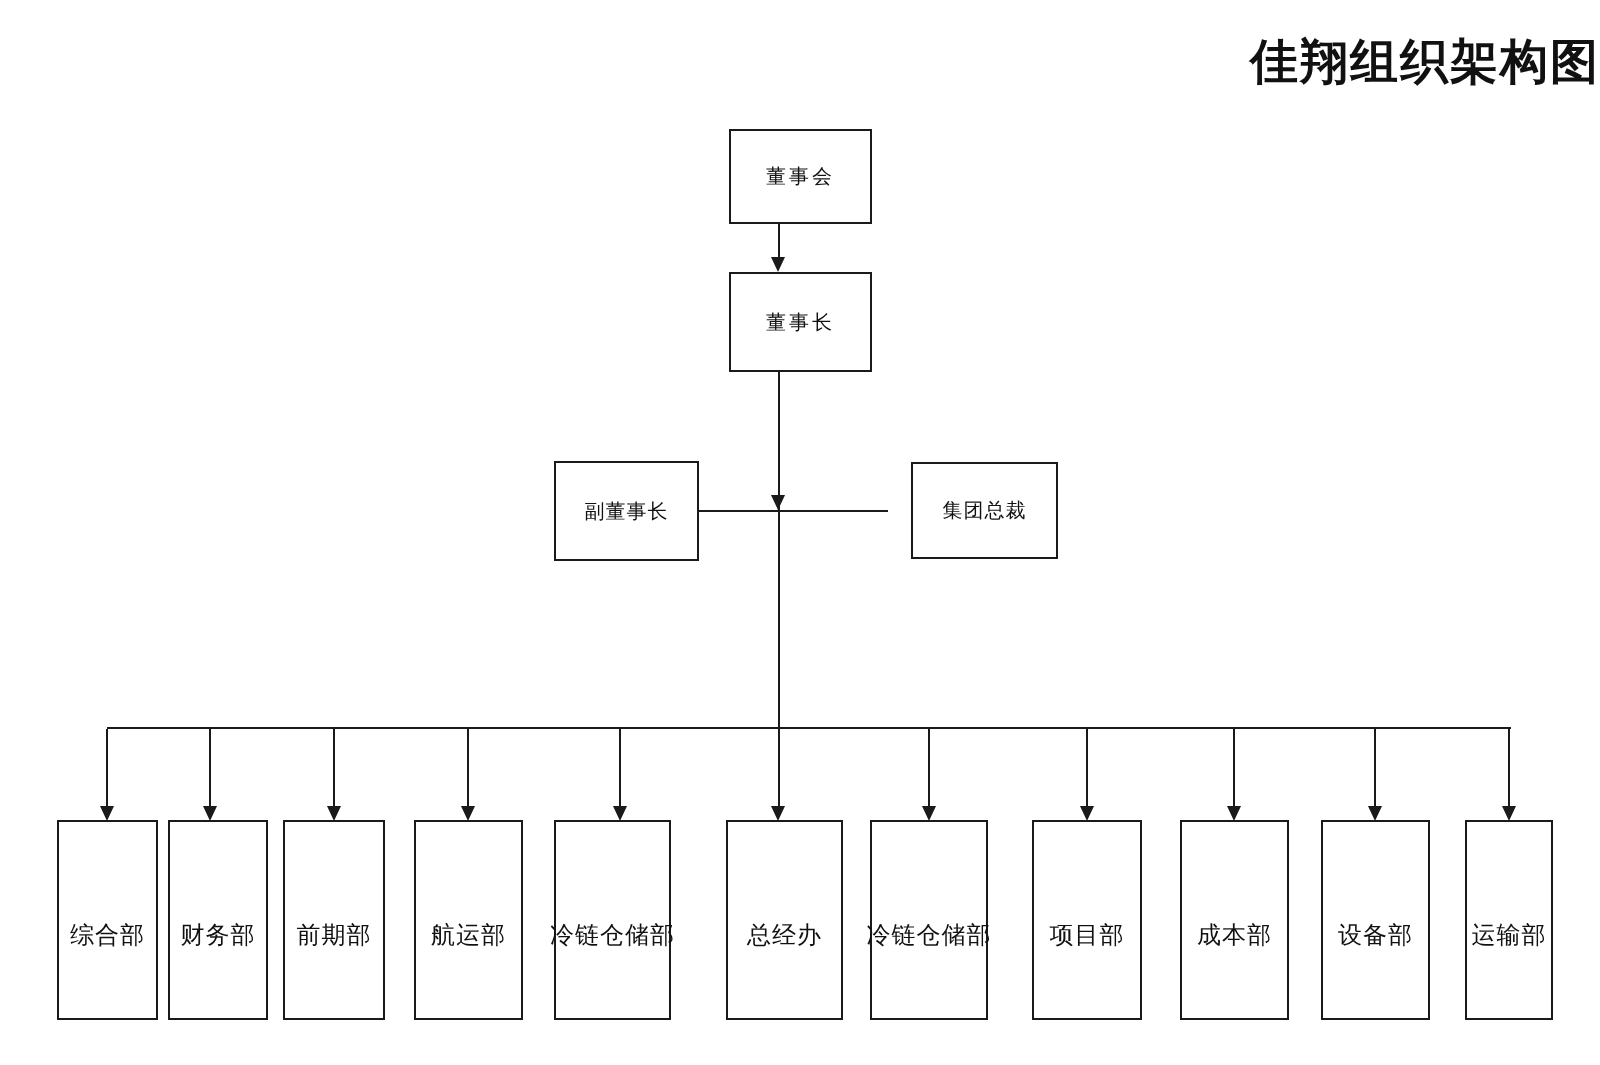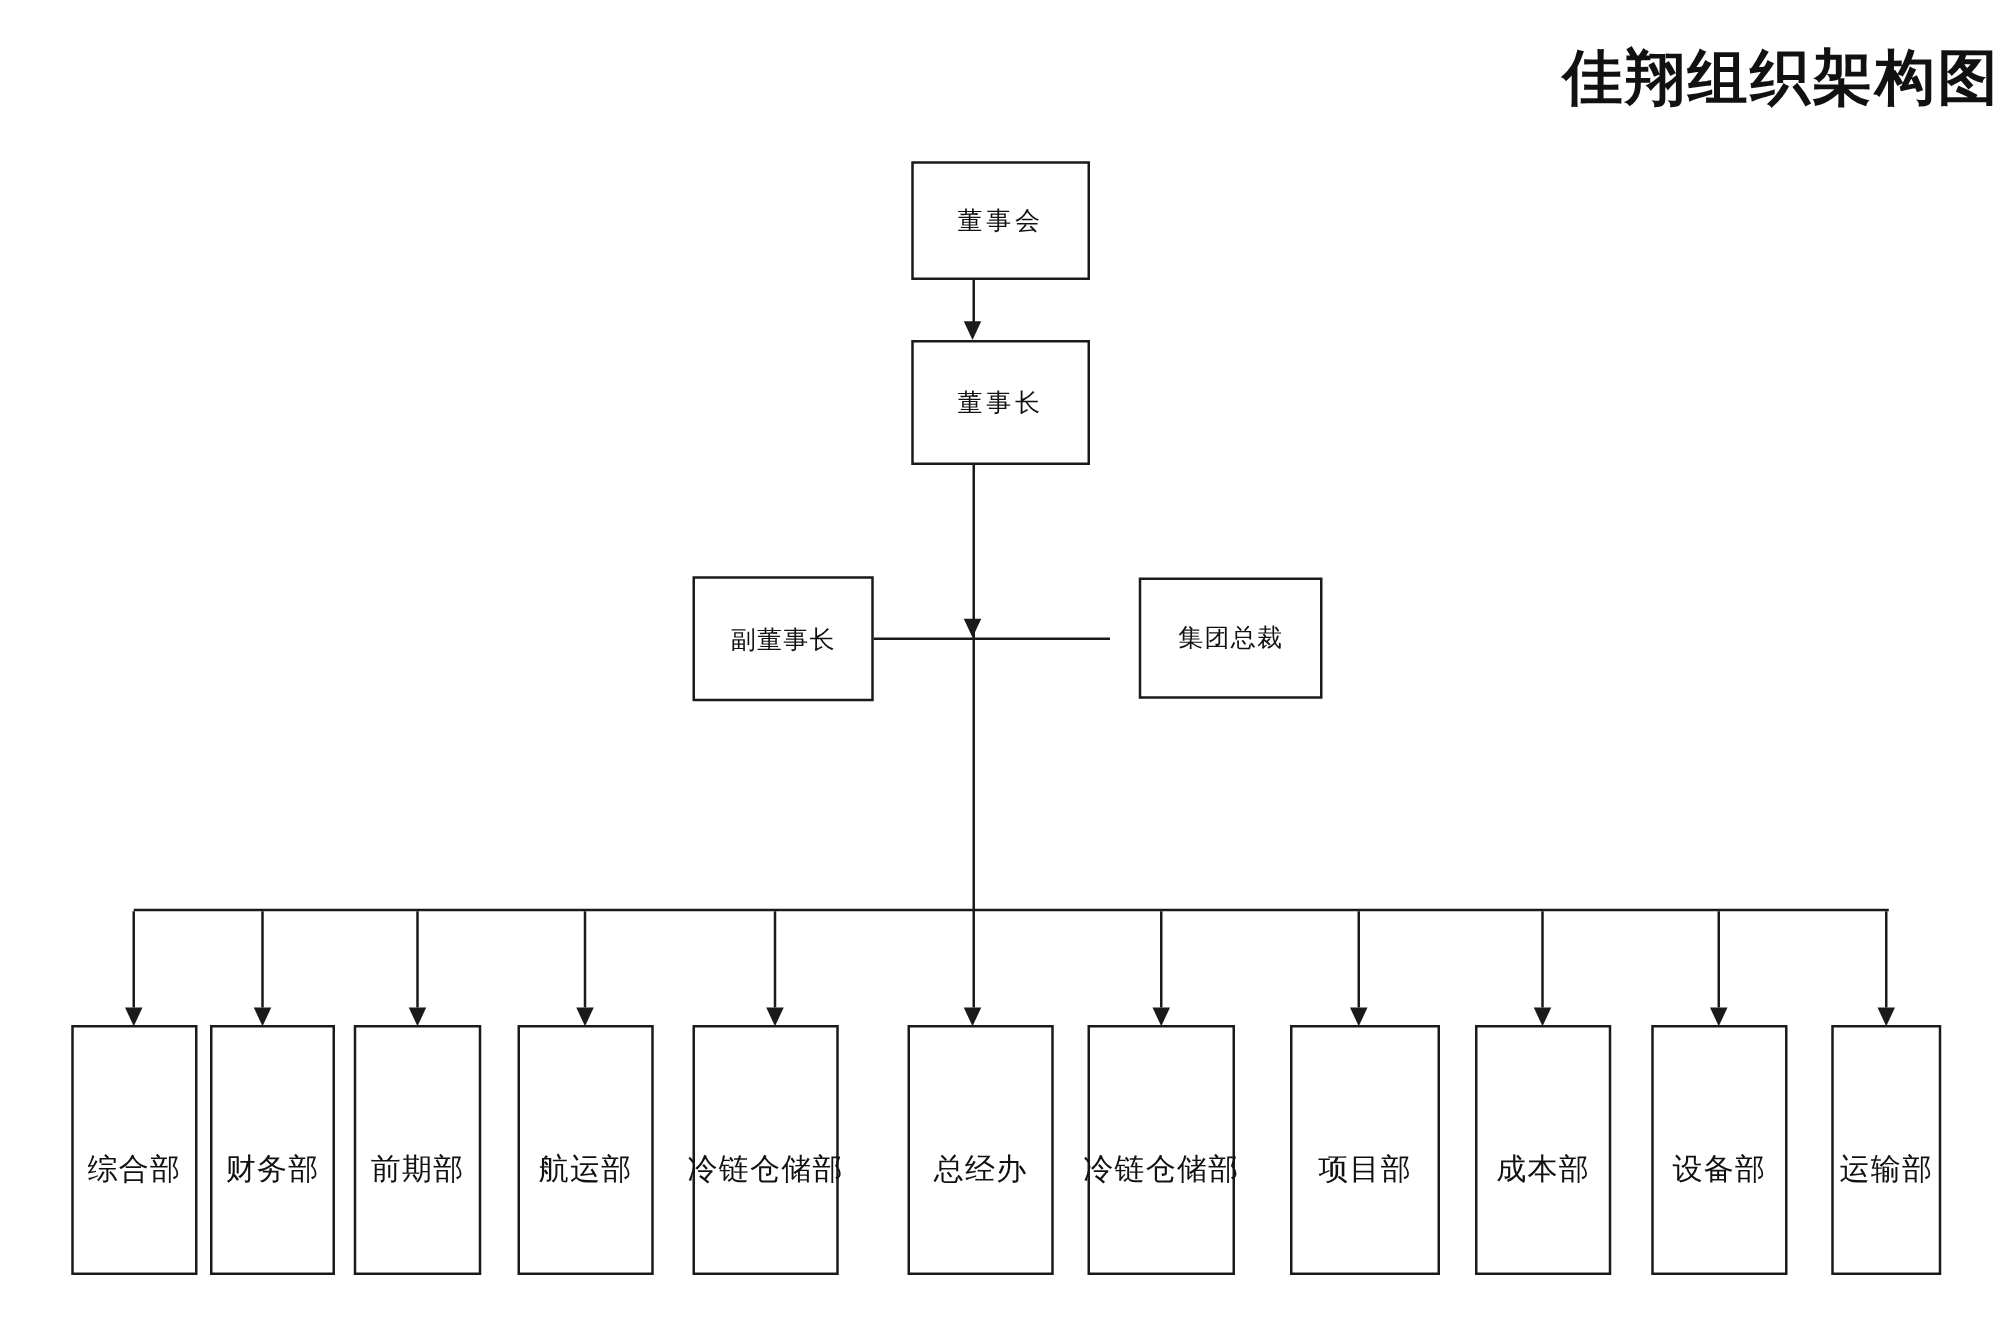--- a/index.html
+++ b/index.html
@@ -160,21 +160,21 @@
   </div>
   <div class="dept" style="left:554px; width:117px;">
     <span class="lbl">冷链仓储部</span>
   </div>
   <div class="dept" style="left:726px; width:117px;text-align:center;">
     <span class="lbl">总经办</span>
   </div>
   <div class="dept" style="left:870px; width:118px;">
     <span class="lbl">冷链仓储部</span>
   </div>
-  <div class="dept" style="left:1032px; width:120px;">
+  <div class="dept" style="left:1032px; width:110px;">
     <span class="lbl">项目部</span>
   </div>
   <div class="dept" style="left:1180px; width:109px;">
     <span class="lbl">成本部</span>
   </div>
   <div class="dept" style="left:1321px; width:109px;">
     <span class="lbl">设备部</span>
   </div>
   <div class="dept" style="left:1465px; width:88px;">
     <span class="lbl">运输部</span>

